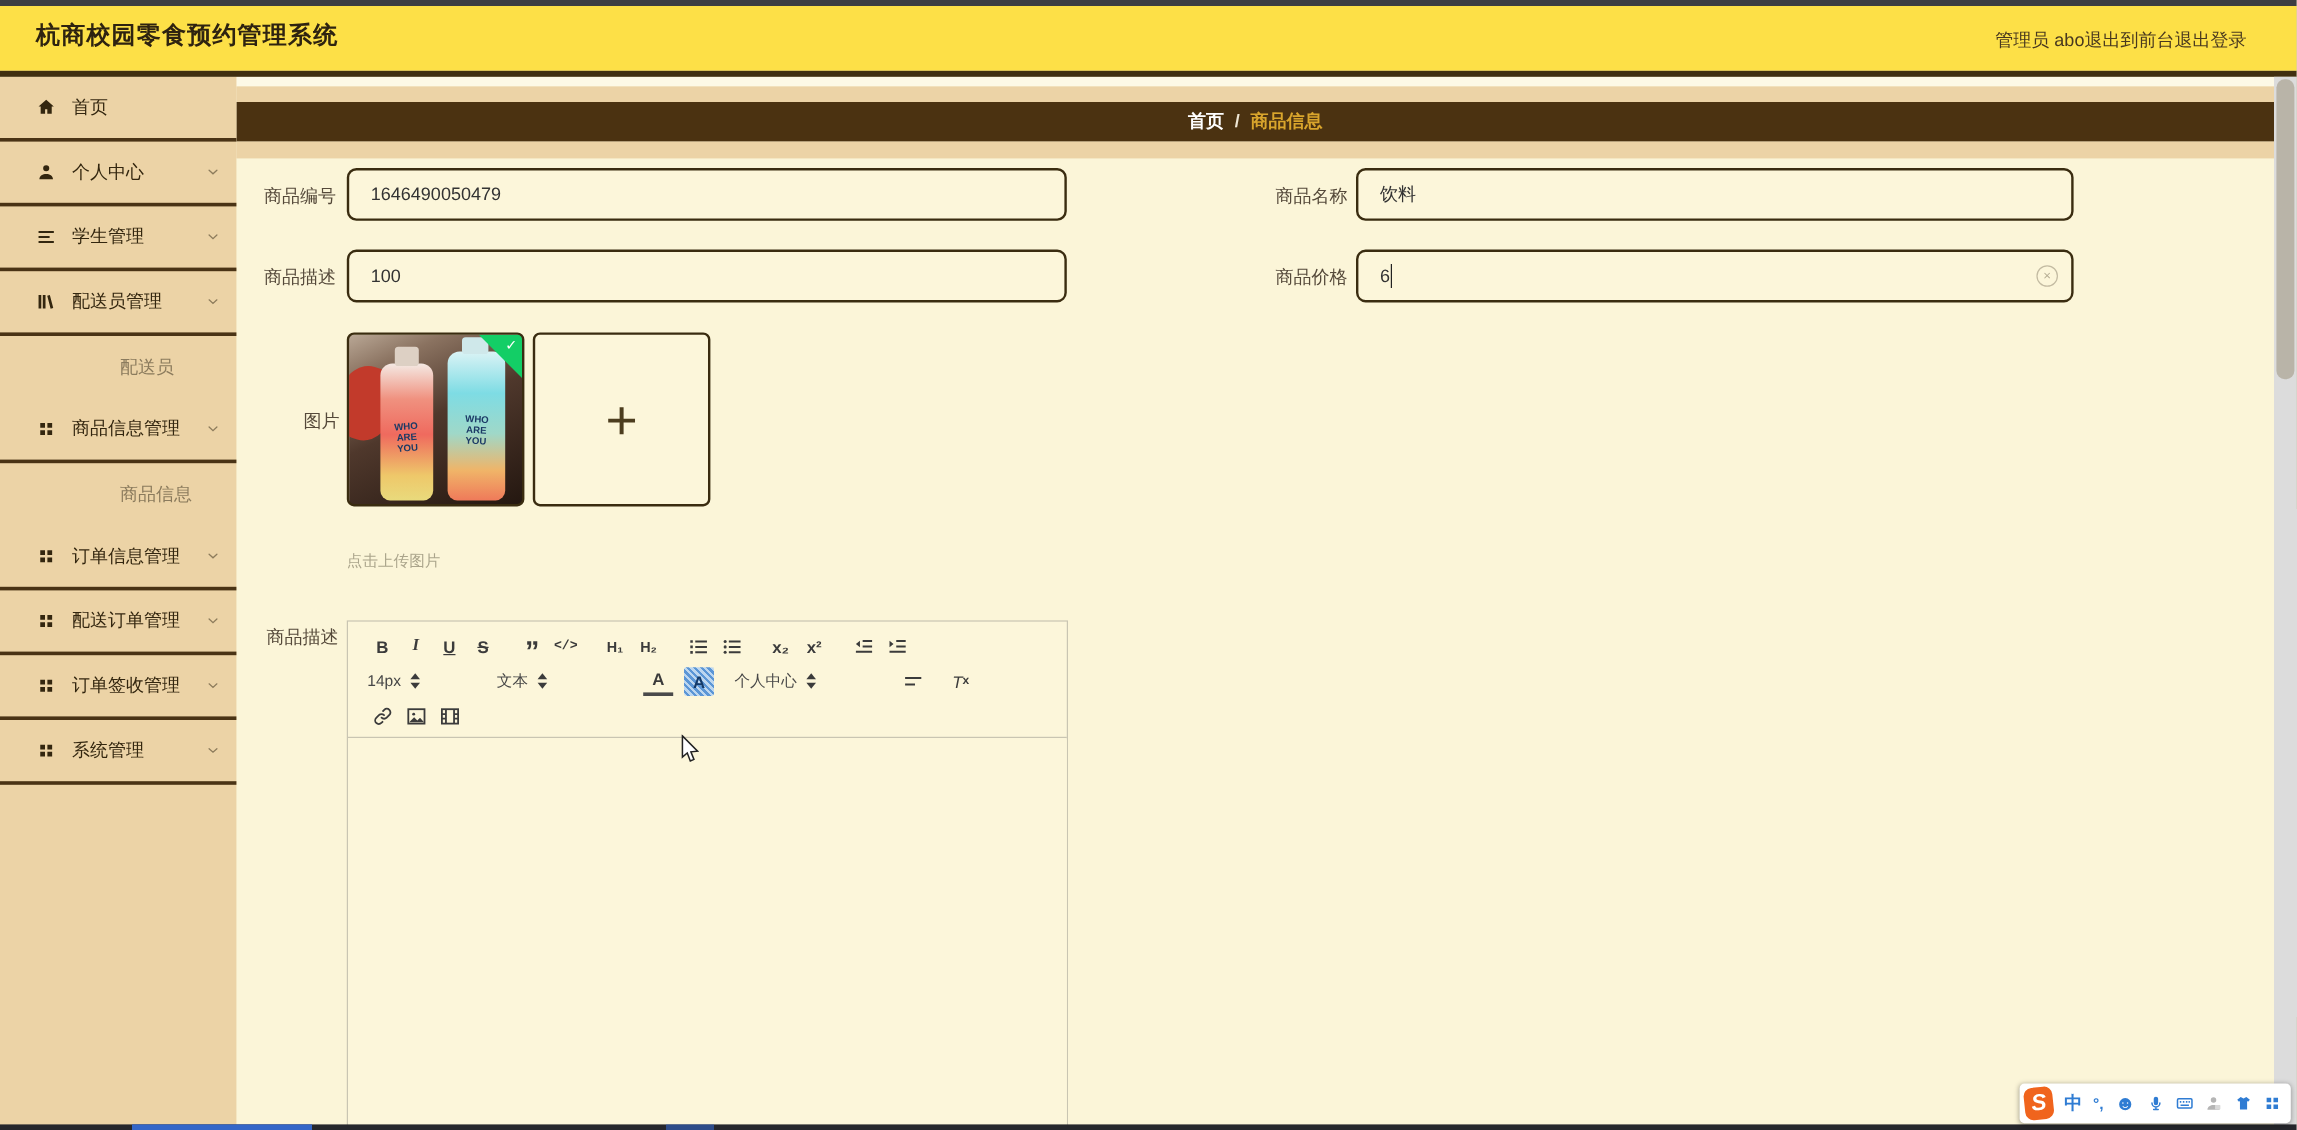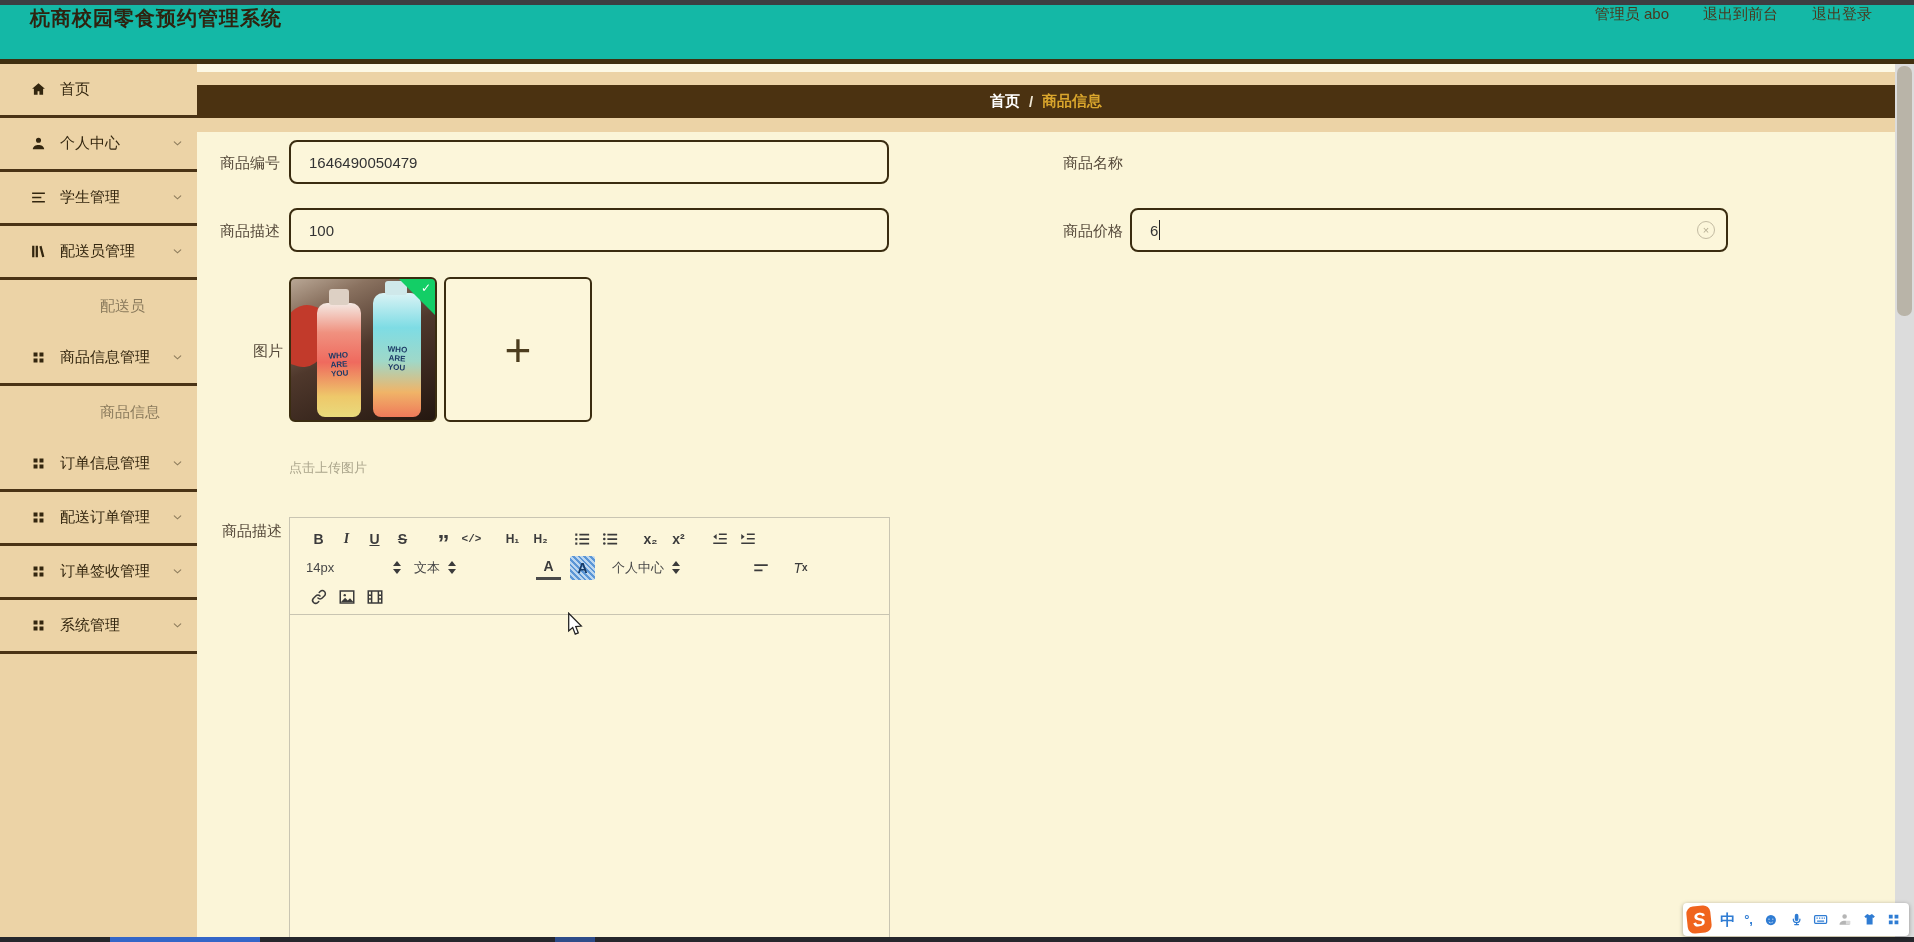--- a/index.html
+++ b/index.html
@@ -2,24 +2,24 @@
 <html><head>
 <meta charset="utf-8">
 <style>
   * { box-sizing: border-box; }
   html,body { margin:0; padding:0; background:#888; }
   body { font-family:"Liberation Sans","DejaVu Sans",sans-serif; }
   #page { position:relative; width:1914px; height:942px; overflow:hidden; background:#fbf5d8; }
 
   
   .topstrip { position:absolute; left:0; top:0; width:100%; height:5px; background:#3d3e42; z-index:30; }
-  .header { position:absolute; left:0; top:5px; width:100%; height:54px; background:#14b8a6;
-            display:flex; align-items:flex-start; justify-content:space-between; padding:0 42px 16px 30px; z-index:20; }
+  .header { position:absolute; left:0; top:5px; width:100%; height:54px; background:#fde047;
+            display:flex; align-items:flex-end; justify-content:space-between; padding:0 42px 16px 30px; z-index:20; }
   .header-title { font-size:20px; font-weight:bold; color:#2e2310; letter-spacing:1px; }
-  .header-right { display:flex; gap:34px; font-size:15px; color:#473push7;} 
+  .header-right { display:flex; font-size:15px; color:#473push7;} 
   .header-right { color:#49391f; }
   .header-right span { cursor:pointer; }
   .header-line { position:absolute; left:0; top:59px; width:100%; height:5px; background:#402f10; z-index:21; }
 
   
   .sidebar { position:absolute; left:0; top:64px; width:197px; bottom:0; background:#ecd3a6; z-index:10; }
   .sb-item { height:54px; border-bottom:3px solid #4a3315; display:flex; align-items:center;
              padding-left:30px; position:relative; font-size:15px; color:#33260f; cursor:pointer; }
   .sb-item .mi { width:17px; height:17px; margin-right:13px; color:#33260f; flex:none; }
   .sb-sub { height:52px; display:flex; align-items:center; padding-left:100px; font-size:15px; color:#8b7b5d; cursor:pointer; }
@@ -221,20 +221,21 @@
     <div class="breadcrumb">
       <span class="bc-home">首页</span>
       <span class="bc-sep">/</span>
       <span class="bc-cur">商品信息</span>
     </div>
     <div class="strip-tan2"></div>
 
     <div class="f-label" style="left:23px; top:90px;">商品编号</div>
     <input class="f-input" style="left: 92px; top: 76px;" value="1646490050479">
     <div class="f-label" style="left:866px; top:90px;">商品名称</div>
+    <input class="f-input" style="left: 933px; top: 76px; width: 598px;" value="饮料">
 
     <div class="f-label" style="left:23px; top:158px;">商品描述</div>
     <input class="f-input" style="left: 92px; top: 144px;" value="100">
     <div class="f-label" style="left:866px; top:158px;">商品价格</div>
     <div class="price-wrap">
       <input class="f-input" value="6" style="">
       <div class="caret"></div>
       <div class="clear-ic">×</div>
     </div>
 
@@ -296,21 +297,21 @@
                 <path d="M10.5 4.5H21v2.2H10.5zM10.5 10.5H21v2.2H10.5zM3 16.5h18v2.2H3zM7.5 5.3v7.2L3 8.9z" fill="currentColor"></path>
               </svg>
           </span>
           <span class="qbtn">
             <svg class="qico" viewBox="0 0 24 24">
                 <path d="M10.5 4.5H21v2.2H10.5zM10.5 10.5H21v2.2H10.5zM3 16.5h18v2.2H3zM3 5.3v7.2l4.5-3.6z" fill="currentColor"></path>
               </svg>
           </span>
         </div>
         <div class="qrow">
-          <span class="qsel" style="width:95px;justify-content:space-between;">
+          <span class="qsel" style="width:95px;">
             <span>14px</span>
             <span class="updown">
                 <span class="tri-up"></span>
                 <span class="tri-dn"></span>
               </span>
           </span>
           <span class="qsel" style="width:112px; margin-left:13px;font-family:Liberation Serif, serif;">
             <span>文本</span>
             <span class="updown">
                 <span class="tri-up"></span>

